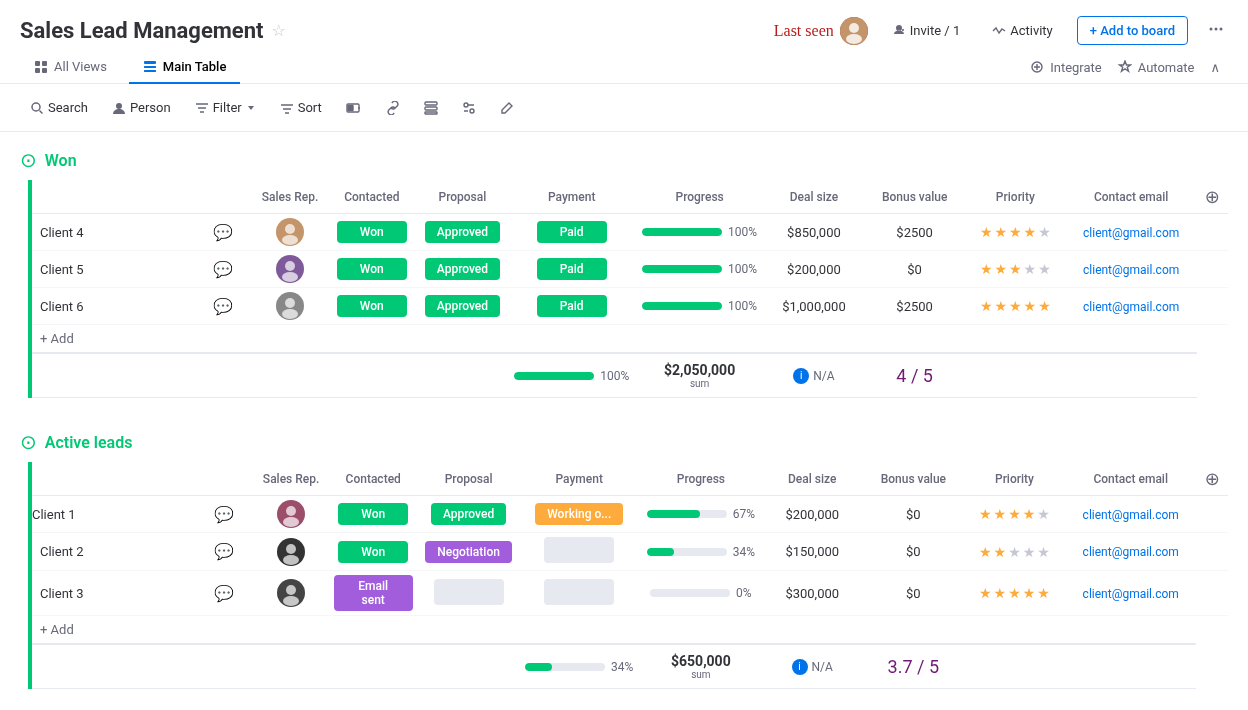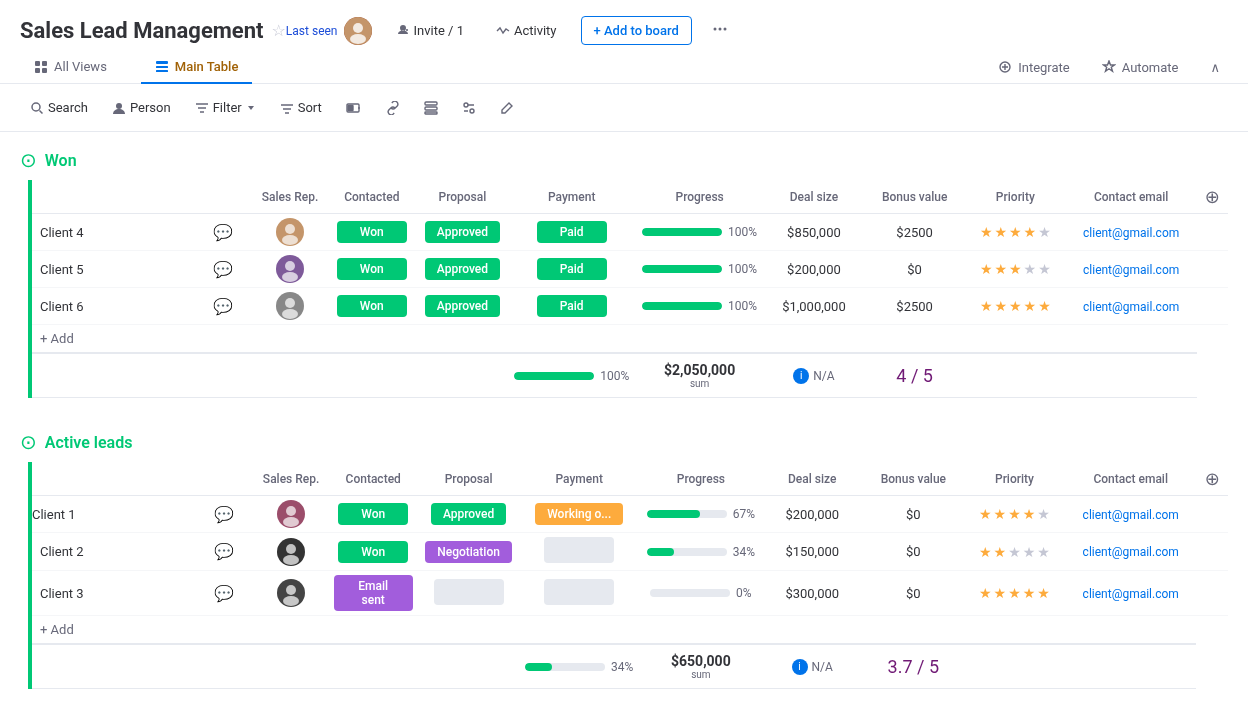--- a/index.html
+++ b/index.html
@@ -1,35 +1,35 @@
 <!DOCTYPE html>
 <html><head>
   <meta charset="utf-8">
   <style>
     * { box-sizing: border-box; margin: 0; padding: 0; }
     body { font-family: -apple-system, BlinkMacSystemFont, 'Segoe UI', Roboto, sans-serif; font-size: 13px; color: #323338; background: #fff; overflow-x: hidden; }
 
     
     .header { padding: 16px 20px 0 20px; border-bottom: 1px solid #e6e9ef; }
-    .header-top { display: flex; align-items: center; margin-bottom: 6px; }
+    .header-top { display: flex; align-items: center; justify-content: space-between; margin-bottom: 6px; gap: 8px; }
     .title-area { display: flex; align-items: center; gap: 8px; }
     .app-title { font-size: 22px; font-weight: 700; color: #323338; }
     .star-icon { color: #c5c7d4; font-size: 16px; cursor: pointer; }
     .header-right { display: flex; align-items: center; gap: 16px; }
-    .last-seen { display: flex; align-items: center; gap: 6px; font-size: 12px; color: #1d4ed8; }
+    .last-seen { display: flex; align-items: center; gap: 6px; font-size: 16px; color: #b91c1c; font-family: Liberation Serif, serif; }
     .avatar { width: 28px; height: 28px; border-radius: 50%; background: #a0522d; display: flex; align-items: center; justify-content: center; color: white; font-size: 11px; overflow: hidden; }
     .header-btn { display: flex; align-items: center; gap: 4px; font-size: 13px; color: #323338; cursor: pointer; padding: 4px 8px; border-radius: 4px; }
     .add-board-btn { display: flex; align-items: center; gap: 4px; font-size: 13px; color: #0073ea; border: 1px solid #0073ea; border-radius: 4px; padding: 6px 12px; cursor: pointer; font-weight: 500; }
     .more-btn { cursor: pointer; color: #676879; padding: 4px; }
     .board-desc { font-size: 12px; color: #676879; margin-bottom: 10px; cursor: pointer; }
     .tabs { display: flex; align-items: center; justify-content: space-between; }
-    .tabs-left { display: flex; align-items: center; gap: 20px; }
+    .tabs-left { display: flex; align-items: center; gap: 8px; }
     .tab { display: flex; align-items: center; gap: 6px; padding: 8px 14px; font-size: 13px; color: #676879; cursor: pointer; border-bottom: 2px solid transparent; margin-bottom: -1px; }
-    .tab.active { color: #a16207; border-bottom: 2px solid #0073ea; font-weight: 500; }
-    .tabs-right { display: flex; align-items: flex-end; gap: 16px; }
+    .tab.active { color: #000000; border-bottom: 2px solid #0073ea; font-weight: 500; }
+    .tabs-right { display: flex; align-items: flex-end; }
     .tab-action { display: flex; align-items: center; gap: 6px; font-size: 13px; color: #676879; cursor: pointer; padding: 4px 8px; border-radius: 4px; }
 
     
     .toolbar { display: flex; align-items: center; gap: 4px; padding: 10px 20px; border-bottom: 1px solid #e6e9ef; }
     .new-item-btn { display: flex; align-items: center; background: #0073ea; color: white; border: none; border-radius: 4px; font-size: 14px; font-weight: 500; cursor: pointer; }
     .new-item-main { padding: 8px 14px; }
     .new-item-divider { width: 1px; background: rgba(255,255,255,0.4); height: 20px; }
     .new-item-arrow { padding: 8px 10px; }
     .toolbar-btn { display: flex; align-items: center; gap: 4px; padding: 6px 10px; border-radius: 4px; cursor: pointer; color: #323338; font-size: 13px; }
 

